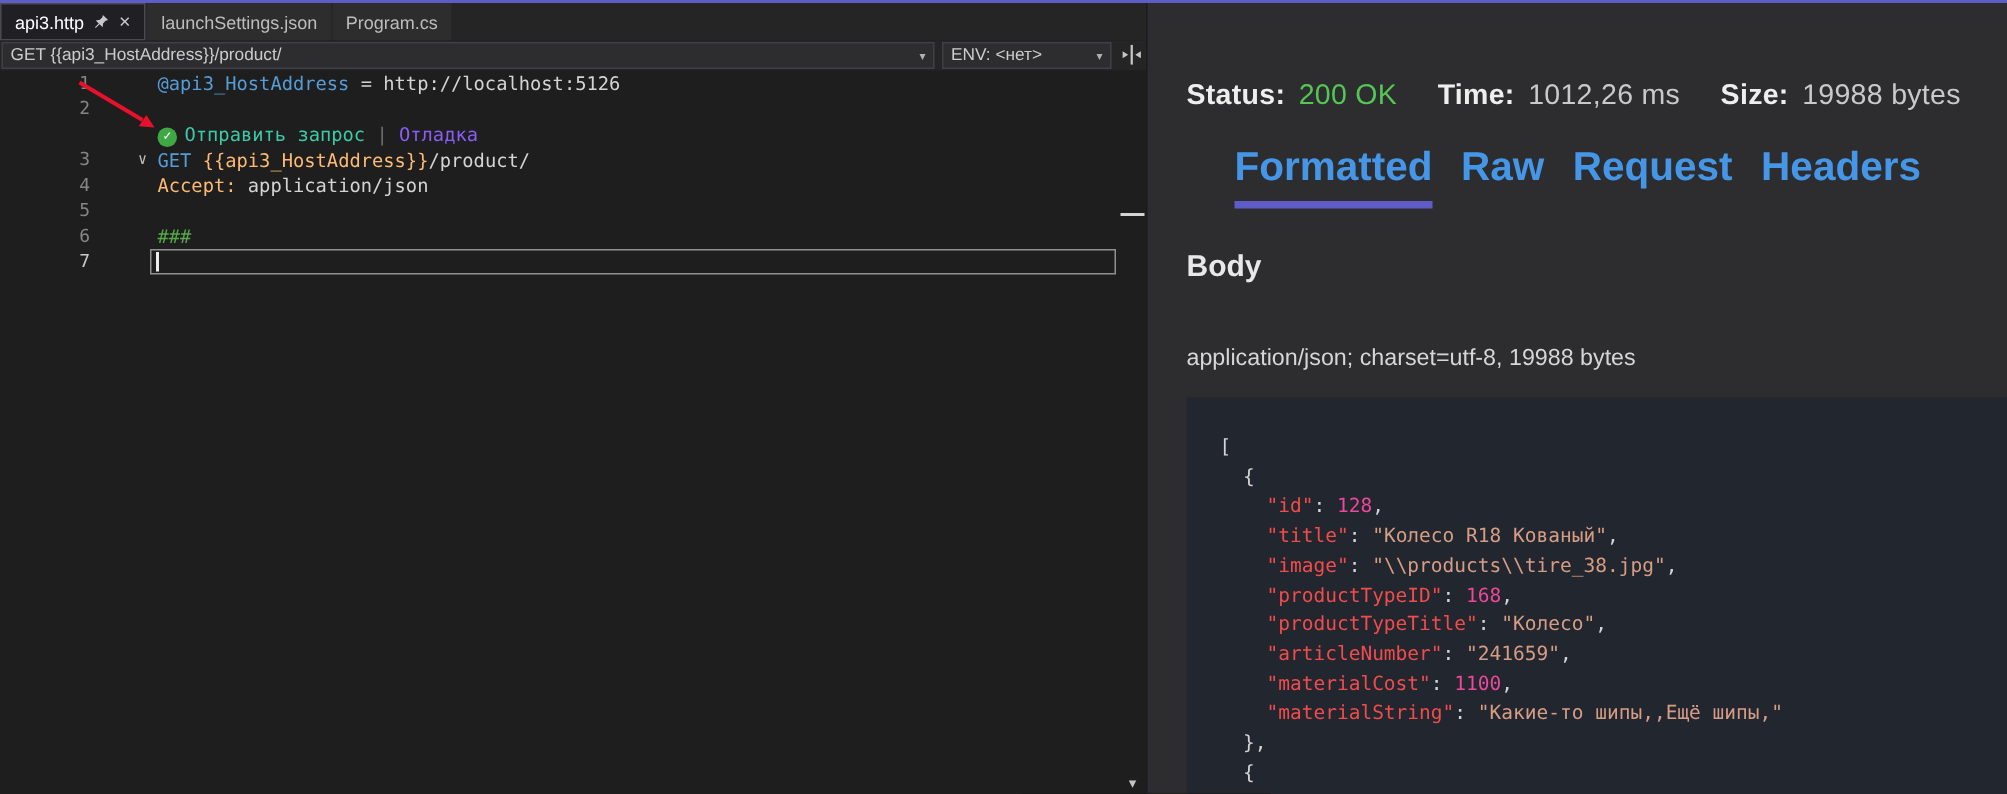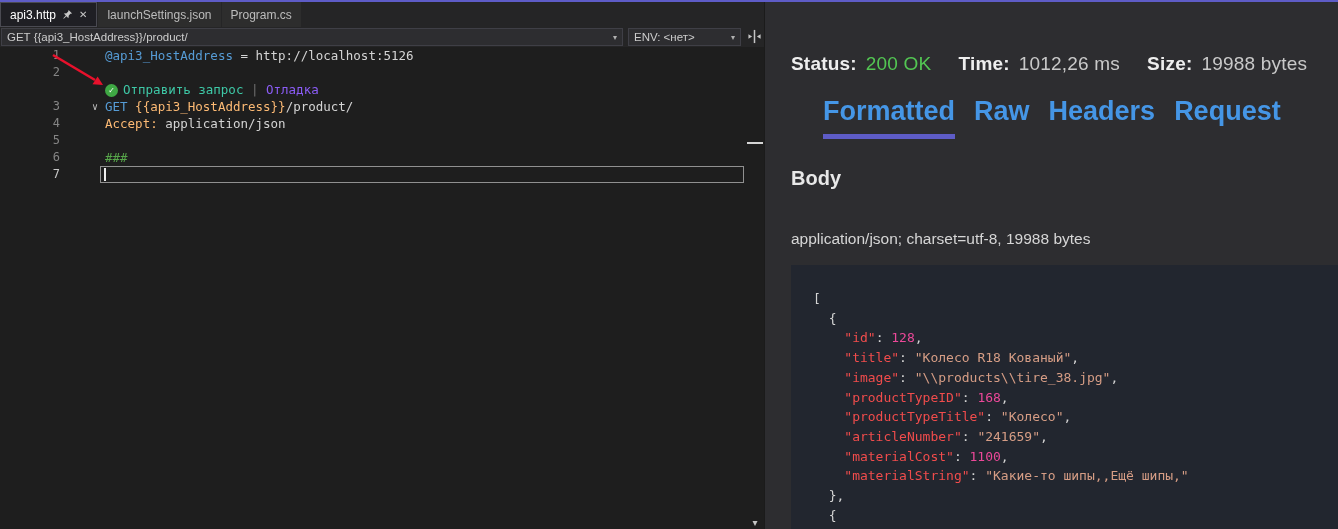--- a/index.html
+++ b/index.html
@@ -180,22 +180,22 @@
       <span class="st-value green">200 OK</span>
       <span class="st-label">Time:</span>
       <span class="st-value">1012,26 ms</span>
       <span class="st-label">Size:</span>
       <span class="st-value">19988 bytes</span>
     </div>
 
     <div class="response-tabs" id="response-tabs">
         <div class="rtab active">Formatted</div>
         <div class="rtab">Raw</div>
+        <div class="rtab">Request</div>
         <div class="rtab">Headers</div>
-        <div class="rtab">Request</div>
       </div>
 
     <div class="body-heading">Body</div>
     <div class="content-type">application/json; charset=utf-8, 19988 bytes</div>
 
     <div class="json-box">
       <div id="json-lines">
           <div class="json-row"><span class="tok-p">[</span></div>
           <div class="json-row"><span class="tok-p">  {</span></div>
           <div class="json-row"><span class="tok-p">    </span><span class="tok-key">"id"</span><span class="tok-p">: </span><span class="tok-num">128</span><span class="tok-p">,</span></div>

